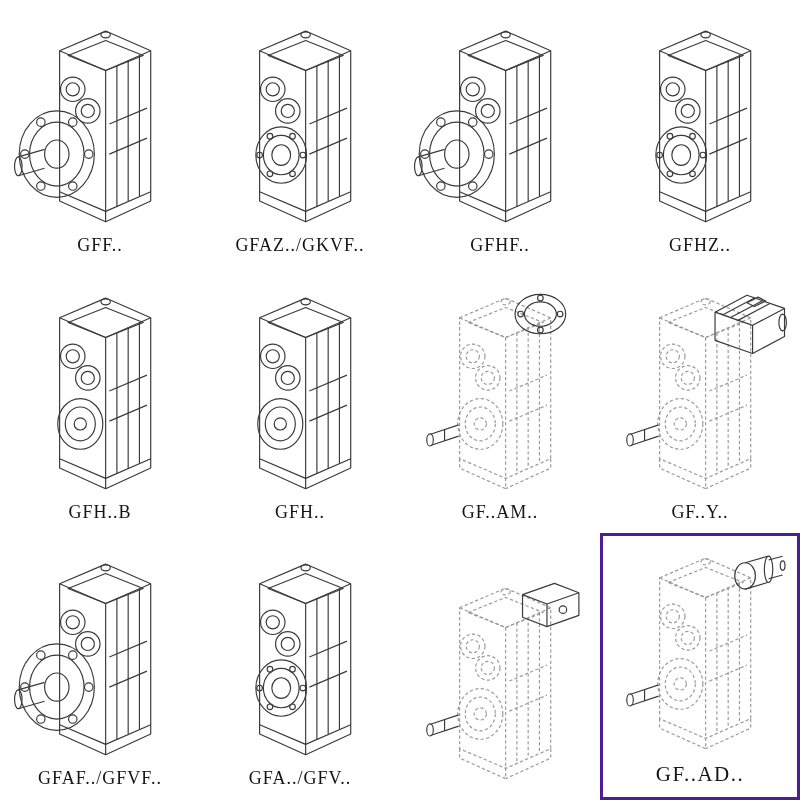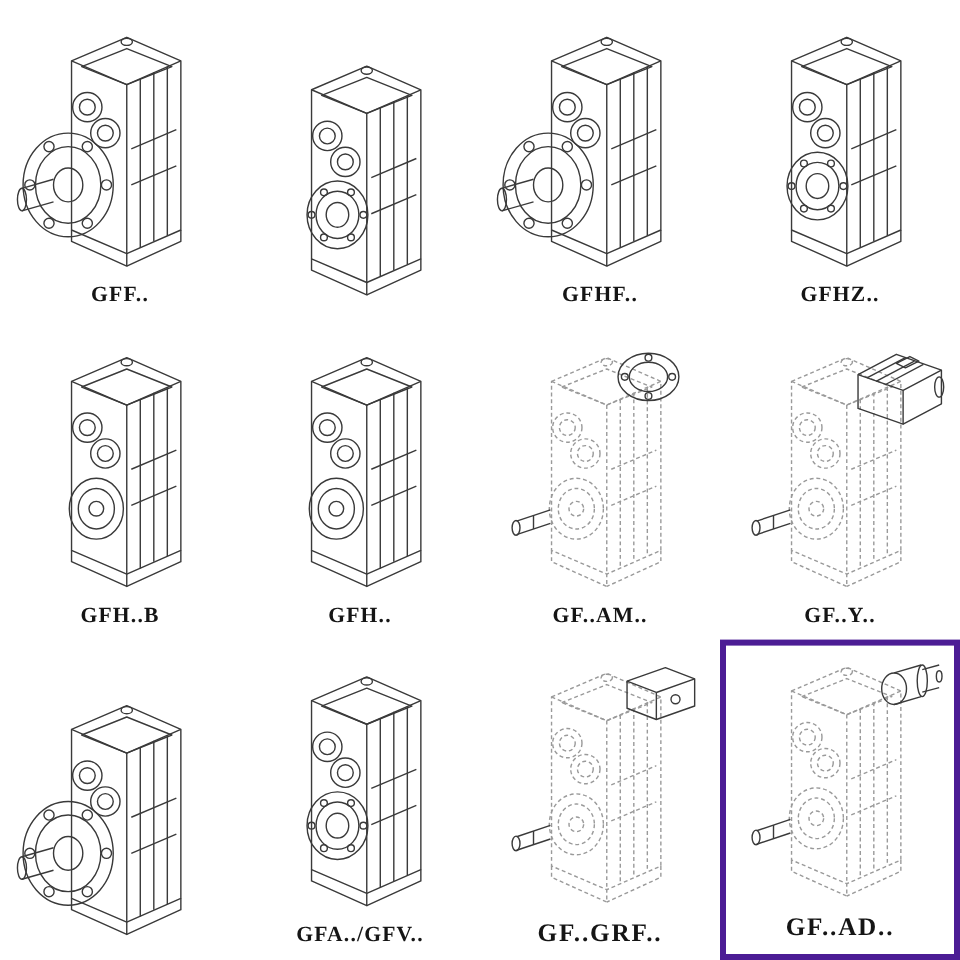--- a/index.html
+++ b/index.html
@@ -10,28 +10,28 @@
   .grid{
     display:grid;
     grid-template-columns:repeat(4, 200px);
     grid-template-rows:repeat(3, 1fr);
     width:800px;height:800px;
   }
   .cell{
     display:flex;flex-direction:column;align-items:center;justify-content:flex-end;
     padding-bottom:10px;box-sizing:border-box;
   }
-  .cell.boxed{border:5px solid #4c1d95;}
+  .cell.boxed{border:3px solid #4c1d95;}
   .drawing{
     width:188px;height:216px;flex:0 0 auto;
   }
   .drawing svg{display:block;width:100%;height:100%;}
   .label{
     text-align:right;
-    font-weight:bold;
+    font-weight:normal;
     font-size:18px;
     letter-spacing:1px;
     color:#151515;
     line-height:1.2;
     margin-top:2px;
     white-space:nowrap;
   }
   .label.large{font-size:21px;letter-spacing:1.5px;}
 </style>
 </head>
@@ -109,20 +109,21 @@
     <ellipse cx="80" cy="147" rx="10" ry="11"></ellipse>
     <circle cx="103" cy="147" r="3"></circle>
     <circle cx="92" cy="167" r="3"></circle>
     <circle cx="68" cy="167" r="3"></circle>
     <circle cx="57" cy="147" r="3"></circle>
     <circle cx="68" cy="127" r="3"></circle>
     <circle cx="92" cy="127" r="3"></circle>
   </g>
           </svg>
         </div>
+        <div class="label">GFAZ../GKVF..</div>
       </div>
       <div class="cell">
         <div class="drawing">
           <svg viewBox="0 0 200 230" aria-hidden="true">
             <g fill="none" stroke="#3a3a3a" stroke-width="1.25" stroke-linejoin="round">
     <path d="M57,36 L106,15 L154,36 L154,186 L106,207 L57,186 Z"></path>
     <path d="M57,36 L106,57 L154,36"></path>
     <path d="M106,57 L106,207"></path>
     <path d="M66,41 L106,25 L146,41 L106,57 Z"></path>
     <ellipse cx="106" cy="19" rx="5" ry="3.2"></ellipse>
@@ -386,20 +387,21 @@
     <circle cx="37" cy="180" r="4.5"></circle>
     <circle cx="20" cy="146" r="4.5"></circle>
     <circle cx="37" cy="112" r="4.5"></circle>
     <circle cx="71" cy="112" r="4.5"></circle>
     <path d="M41,141 L13,149"></path>
     <path d="M41,161 L13,169"></path>
     <ellipse cx="13" cy="159" rx="4" ry="10"></ellipse>
   </g>
           </svg>
         </div>
+        <div class="label">GFAF../GFVF..</div>
       </div>
       <div class="cell">
         <div class="drawing">
           <svg viewBox="0 0 200 230" aria-hidden="true">
             <g fill="none" stroke="#3a3a3a" stroke-width="1.25" stroke-linejoin="round">
     <path d="M57,36 L106,15 L154,36 L154,186 L106,207 L57,186 Z"></path>
     <path d="M57,36 L106,57 L154,36"></path>
     <path d="M106,57 L106,207"></path>
     <path d="M66,41 L106,25 L146,41 L106,57 Z"></path>
     <ellipse cx="106" cy="19" rx="5" ry="3.2"></ellipse>
@@ -467,21 +469,20 @@
     <path d="M41,155 L41,167"></path>
   </g>
             <g fill="none" stroke="#3a3a3a" stroke-width="1.25" stroke-linejoin="round">
     <path d="M124,22 L158,10 L184,20 L184,44 L150,56 L124,46 Z"></path>
     <path d="M124,22 L150,32 L184,20"></path>
     <path d="M150,32 L150,56"></path>
     <circle cx="167" cy="38" r="4"></circle>
   </g>
           </svg>
         </div>
-        <div class="label large">GF..GRF..</div>
       </div>
       <div class="cell boxed">
         <div class="drawing">
           <svg viewBox="0 0 200 230" aria-hidden="true">
             <g fill="none" stroke="#9a9a9a" stroke-dasharray="3.5 2.5" stroke-width="1.25" stroke-linejoin="round">
     <path d="M57,36 L106,15 L154,36 L154,186 L106,207 L57,186 Z"></path>
     <path d="M57,36 L106,57 L154,36"></path>
     <path d="M106,57 L106,207"></path>
     <path d="M66,41 L106,25 L146,41 L106,57 Z"></path>
     <ellipse cx="106" cy="19" rx="5" ry="3.2"></ellipse>

